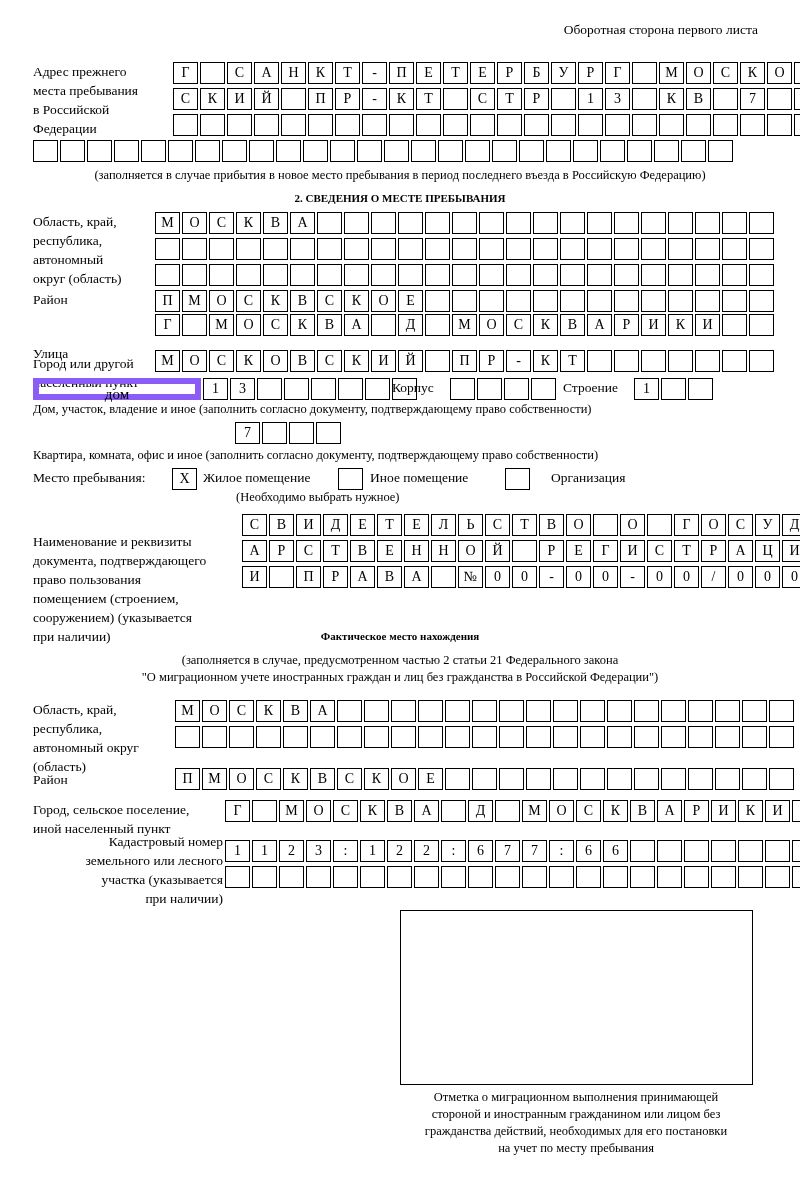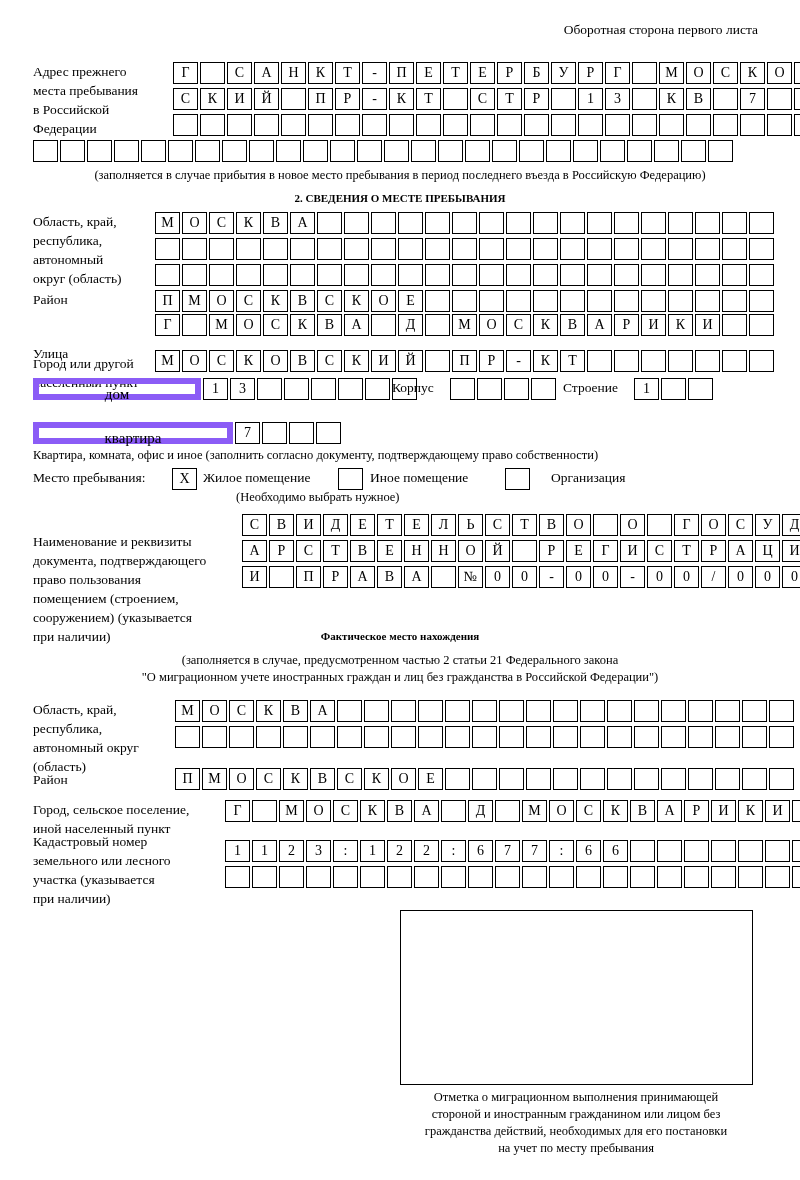--- a/index.html
+++ b/index.html
@@ -381,22 +381,22 @@
       <div class="cell"></div>
       <div class="cell"></div>
     </div>
   <div class="abs inline-lbl" style="left:563px; top:380px;">Строение</div>
   <div class="abs cellrow" id="s2-stroenie" style="left:634px; top:378px;">
       <div class="cell">1</div>
       <div class="cell"></div>
       <div class="cell"></div>
     </div>
 
-
-  <div class="abs wbox" style="left:33px; top:422px; width:200px;">квартира</div>
+  <div class="abs small" style="left:33px; top:402px;">Дом, участок, владение и иное (заполнить согласно документу, подтверждающему право собственности)</div>
+
   <div class="abs cellrow" id="s2-flat" style="left:235px; top:422px;">
       <div class="cell">7</div>
       <div class="cell"></div>
       <div class="cell"></div>
       <div class="cell"></div>
     </div>
 
   <div class="abs small" style="left:33px; top:448px;">Квартира, комната, офис и иное (заполнить согласно документу, подтверждающему право собственности)</div>
 
   <div class="abs inline-lbl" style="left:33px; top:470px;">Место пребывания:</div>
@@ -590,21 +590,21 @@
       <div class="cell">К</div>
       <div class="cell">В</div>
       <div class="cell">А</div>
       <div class="cell">Р</div>
       <div class="cell">И</div>
       <div class="cell">К</div>
       <div class="cell">И</div>
       <div class="cell"></div>
     </div>
 
-  <div class="abs lbl" style="left:33px; top:832px; width:190px;">Кадастровый номер
+  <div class="abs lbl" style="left:33px; top:832px; width:190px;text-align:right;">Кадастровый номер
 земельного или лесного
 участка (указывается
 при наличии)</div>
   <div class="abs cellrow" id="al-cad-1" style="left:225px; top:840px;">
       <div class="cell">1</div>
       <div class="cell">1</div>
       <div class="cell">2</div>
       <div class="cell">3</div>
       <div class="cell">:</div>
       <div class="cell">1</div>

